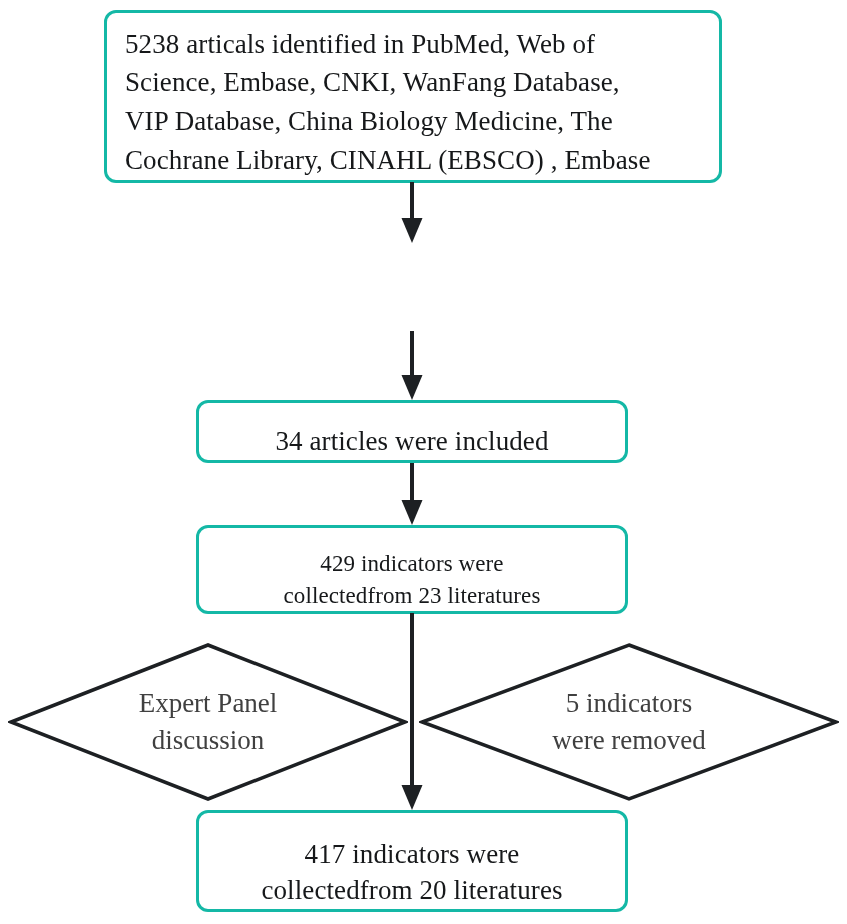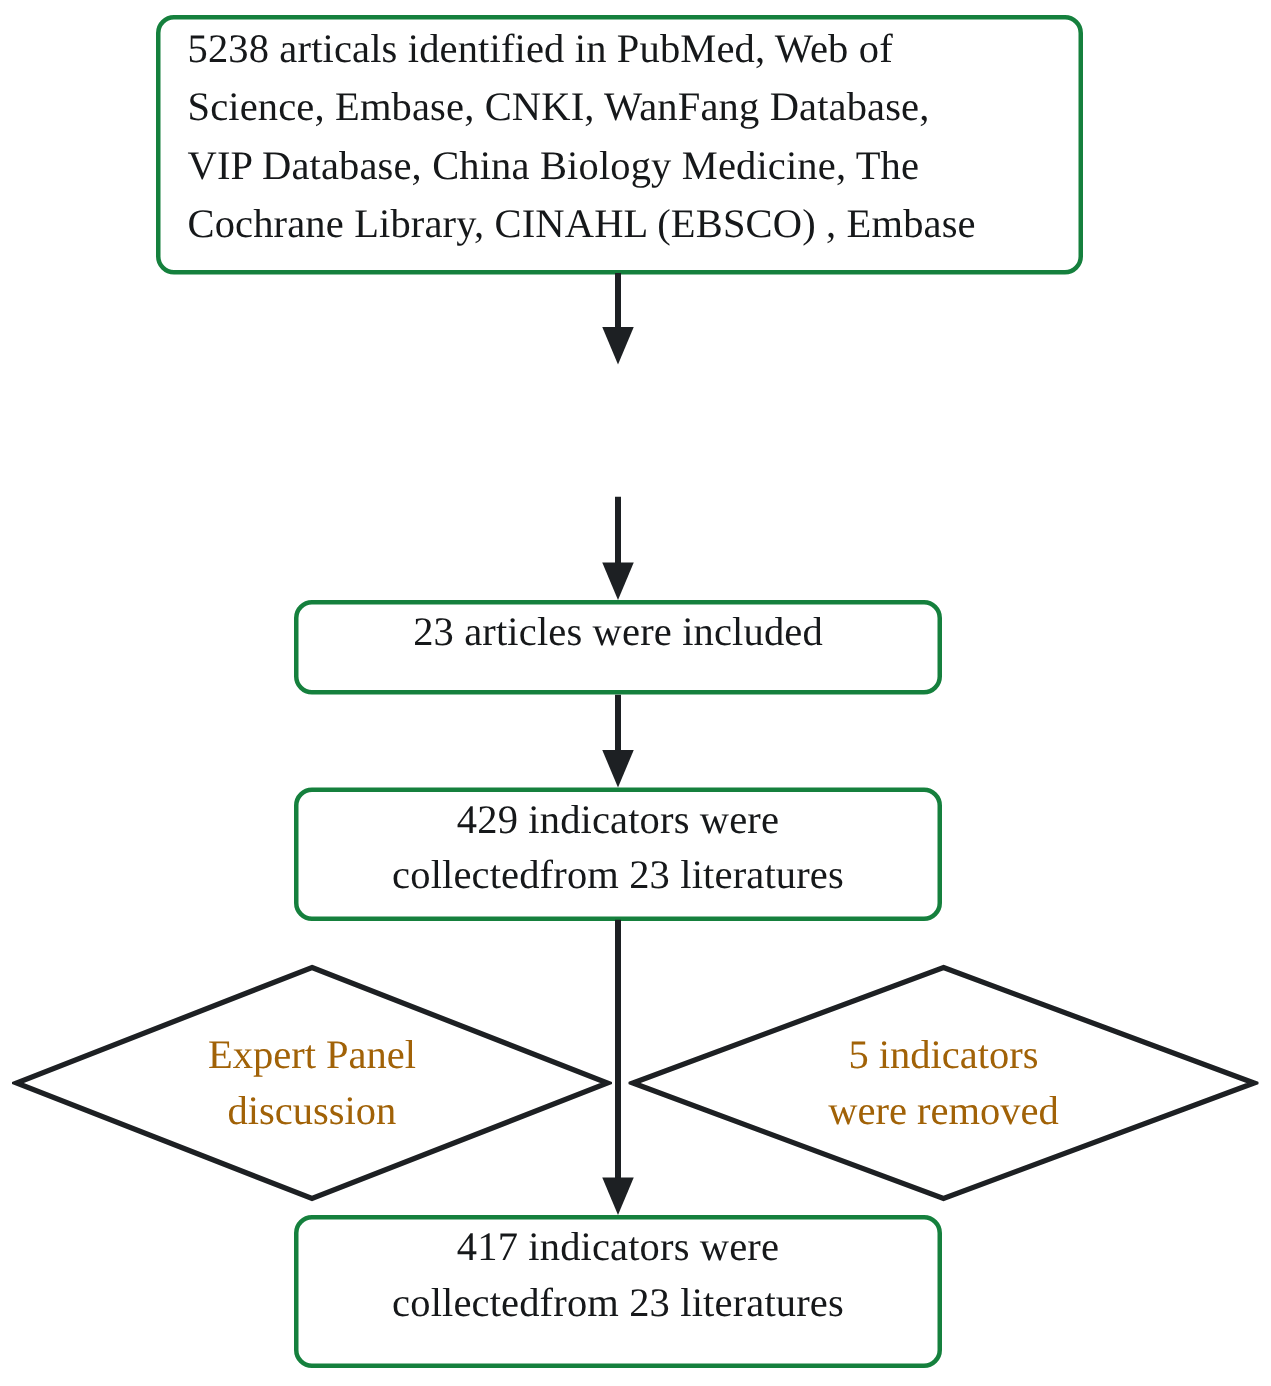--- a/index.html
+++ b/index.html
@@ -14,25 +14,25 @@
     height: 924px;
     background: #ffffff;
     overflow: hidden;
     font-family: "Liberation Serif", "DejaVu Serif", serif;
   }
 
   
   .node-box {
     position: absolute;
     box-sizing: border-box;
-    border: 3px solid #15803d;
+    border: 3px solid #14b8a6;
     border-radius: 12px;
     background: #ffffff;
     display: flex;
-    align-items: flex-start;
+    align-items: flex-end;
     justify-content: center;
     text-align: center;
     color: #16181a;
     line-height: 1.36;
     letter-spacing: 0.1px;
   }
   .node-box .txt {
     display: block;
     width: 100%;
     padding: 0 14px;
@@ -56,21 +56,21 @@
 
   #box-included {
     left: 196px; top: 400px;
     width: 432px; height: 63px;
     font-size: 27px;
   }
 
   #box-indicators-429 {
     left: 196px; top: 525px;
     width: 432px; height: 89px;
-    font-size: 27px;
+    font-size: 23px;
   }
 
   #box-indicators-417 {
     left: 196px; top: 810px;
     width: 432px; height: 102px;
     font-size: 27px;
   }
 
   
   .diamond-wrap {
@@ -83,21 +83,21 @@
   }
   .diamond-label {
     position: absolute;
     left: 0; top: 0;
     width: 100%; height: 100%;
     display: flex;
     align-items: center;
     justify-content: center;
     text-align: center;
     font-size: 27px;
-    color: #a16207;
+    color: #404040;
     line-height: 1.36;
     white-space: pre-line;
     pointer-events: none;
   }
 
   #diamond-expert-panel {
     left: 8px; top: 642px;
     width: 400px; height: 160px;
   }
   #diamond-removed {
@@ -132,21 +132,21 @@
 
 
   <div class="connector" style="left:401px; top:331px; width:22px; height:70px;">
     <svg width="22" height="70" viewBox="0 0 22 70">
       <line x1="11" y1="0" x2="11" y2="48" stroke="#1d2023" stroke-width="4"></line>
       <polygon points="0.5,44 21.5,44 11,69" fill="#1d2023"></polygon>
     </svg>
   </div>
 
   <div class="node-box" id="box-included">
-    <span class="txt">23 articles were included</span>
+    <span class="txt">34 articles were included</span>
   </div>
 
   <div class="connector" style="left:401px; top:463px; width:22px; height:63px;">
     <svg width="22" height="63" viewBox="0 0 22 63">
       <line x1="11" y1="0" x2="11" y2="41" stroke="#1d2023" stroke-width="4"></line>
       <polygon points="0.5,37 21.5,37 11,62" fill="#1d2023"></polygon>
     </svg>
   </div>
 
   <div class="node-box" id="box-indicators-429">
@@ -172,16 +172,16 @@
   <div class="diamond-wrap" id="diamond-removed">
     <svg width="420" height="160" viewBox="0 0 420 160">
       <polygon points="210,3 417,80 210,157 3,80" fill="#ffffff" stroke="#1d2023" stroke-width="3.5" stroke-linejoin="miter"></polygon>
     </svg>
     <div class="diamond-label">5 indicators
 were removed</div>
   </div>
 
   <div class="node-box" id="box-indicators-417">
     <span class="txt">417 indicators were
-collectedfrom 23 literatures</span>
+collectedfrom 20 literatures</span>
   </div>
 
 </div>
 
 </body></html>

